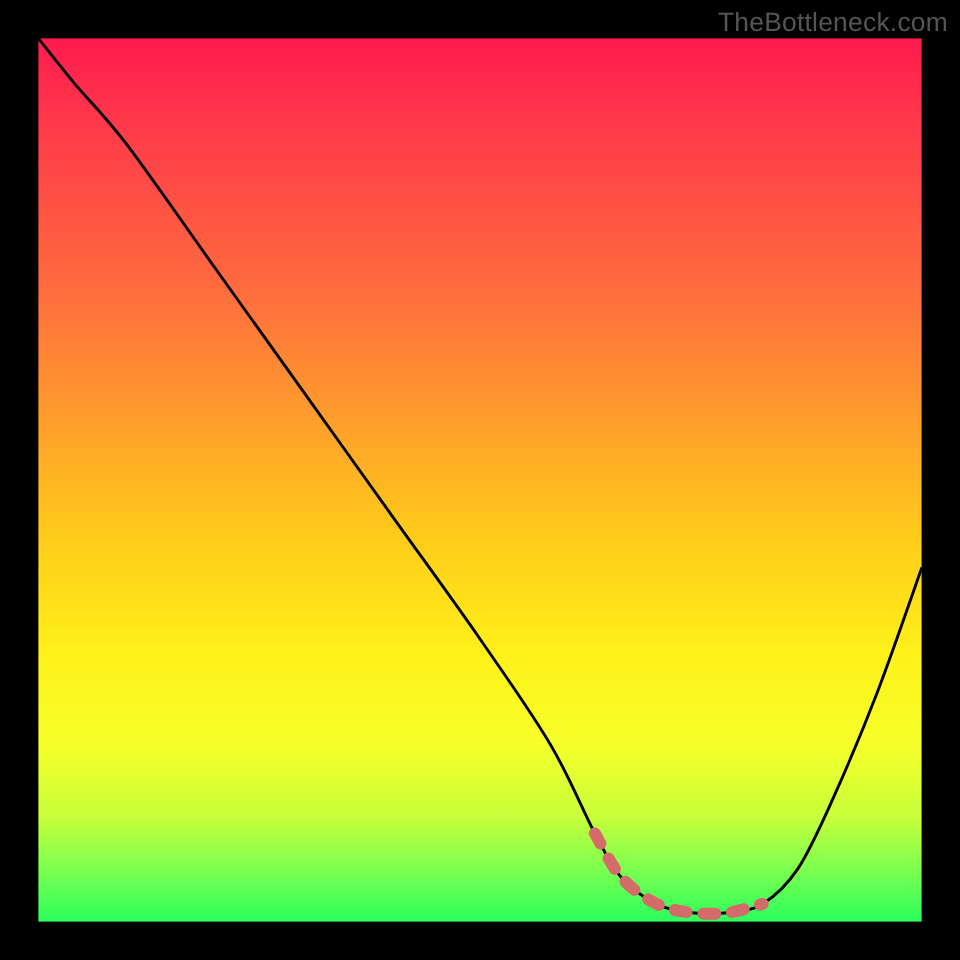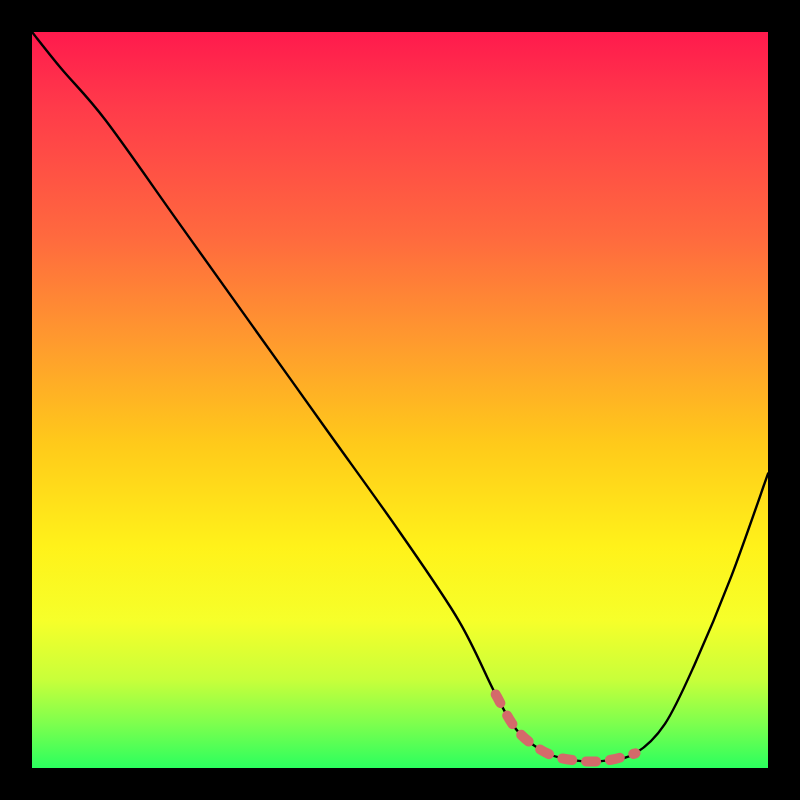--- a/index.html
+++ b/index.html
@@ -55,20 +55,21 @@
     width: 736px;
     height: 736px;
     overflow: visible;
   }
 </style>
 </head>
 <body>
 
 <div class="frame">
 
+  <div class="watermark">TheBottleneck.com</div>
 
   <div class="plot-area">
     <svg class="curve" viewBox="0 0 736 736" preserveAspectRatio="none">
       <path id="main-curve" fill="none" stroke-width="2.4" stroke-linecap="round" stroke-linejoin="round" stroke="#000000" d="M 0 0 C 4.906666666666667 6.133333333333344 17.173333333333332 22.080000000000062 29.44 36.80000000000007 C 41.70666666666667 51.520000000000074 53.97333333333334 62.56000000000006 73.60000000000001 88.32000000000005 C 93.22666666666667 114.08000000000004 122.66666666666669 157.01333333333335 147.20000000000002 191.36 C 171.73333333333335 225.70666666666668 196.26666666666665 260.0533333333334 220.79999999999998 294.40000000000003 C 245.33333333333331 328.74666666666667 269.8666666666667 363.09333333333336 294.40000000000003 397.44 C 318.9333333333334 431.78666666666663 345.92 468.5866666666667 368 500.48 C 390.08 532.3733333333333 410.93333333333334 561.8133333333333 426.88 588.8 C 442.82666666666665 615.7866666666666 453.8666666666667 644 463.68 662.4 C 473.49333333333334 680.8 477.1733333333334 689.3866666666668 485.76000000000005 699.2 C 494.3466666666667 709.0133333333333 505.3866666666666 716.3733333333333 515.1999999999999 721.28 C 525.0133333333332 726.1866666666666 534.8266666666666 727.4133333333333 544.64 728.64 C 554.4533333333334 729.8666666666667 564.2666666666667 729.8666666666667 574.08 728.64 C 583.8933333333334 727.4133333333333 593.7066666666667 727.4133333333333 603.52 721.28 C 613.3333333333333 715.1466666666666 623.1466666666668 706.5600000000001 632.96 691.84 C 642.7733333333333 677.12 651.36 657.4933333333333 662.4 632.96 C 673.4399999999999 608.4266666666667 686.9333333333333 576.5333333333333 699.1999999999999 544.64 C 711.4666666666666 512.7466666666667 729.8666666666667 458.7733333333333 736 441.59999999999997"></path>
       <path id="highlight-curve" fill="none" stroke-width="10" stroke-linecap="round" stroke-linejoin="round" stroke-dasharray="10 14" stroke="#d46a6a" d="M 463.68 662.4 C 467.36 668.5333333333333 477.1733333333334 689.3866666666668 485.76000000000005 699.2 C 494.3466666666667 709.0133333333333 505.3866666666666 716.3733333333333 515.1999999999999 721.28 C 525.0133333333332 726.1866666666666 534.8266666666666 727.4133333333333 544.64 728.64 C 554.4533333333334 729.8666666666667 564.2666666666667 729.8666666666667 574.08 728.64 C 583.8933333333334 727.4133333333333 598.6133333333333 722.5066666666667 603.52 721.28"></path>
     </svg>
   </div>
 
 </div>
 

